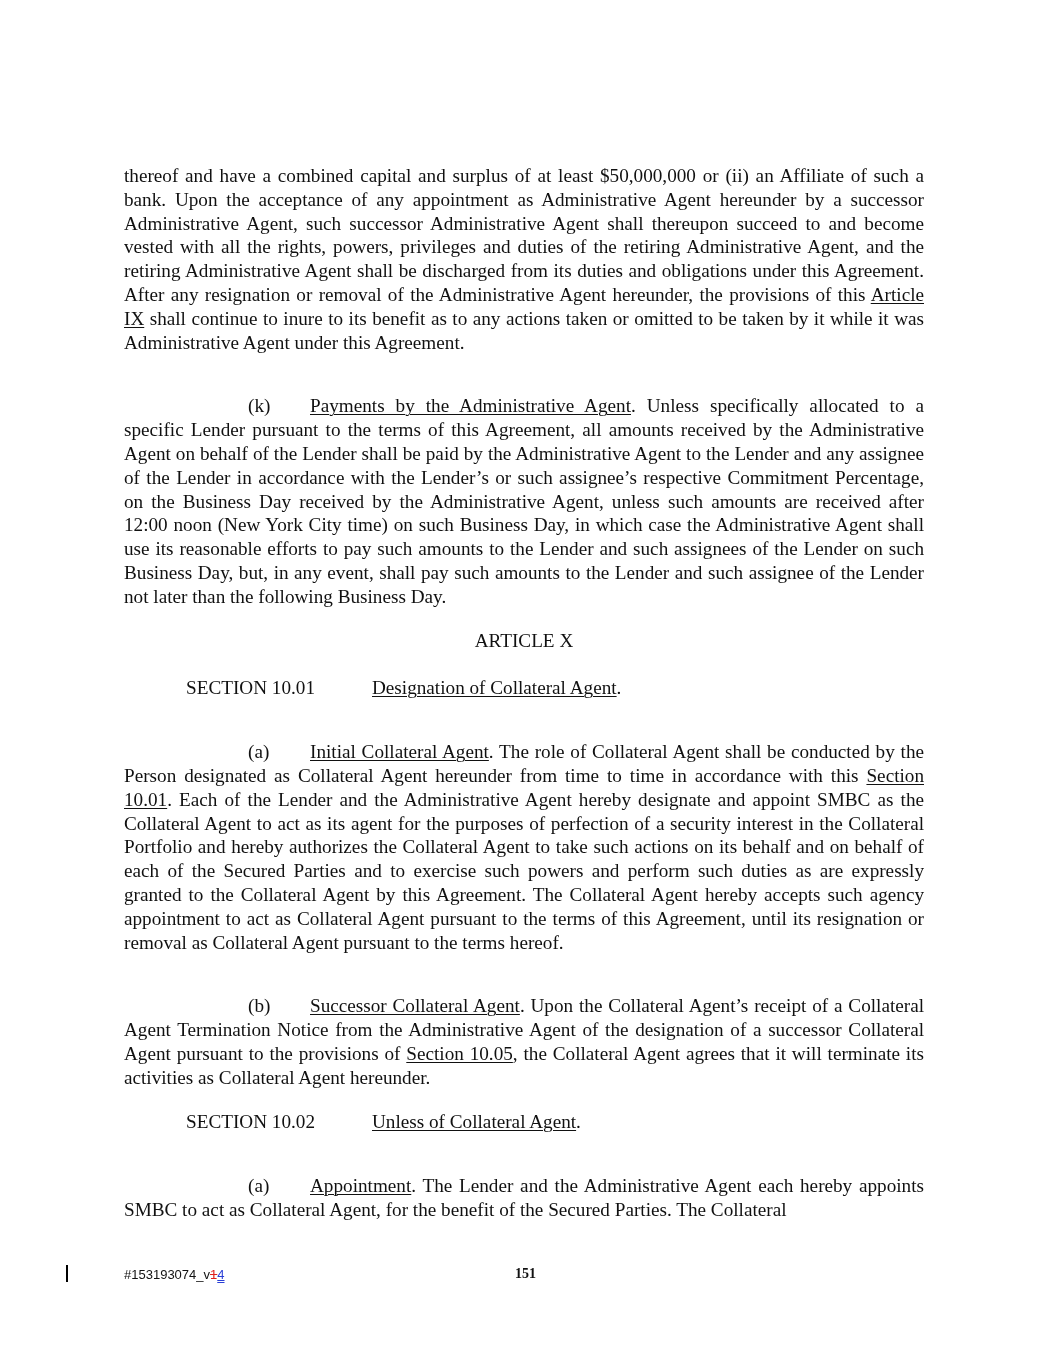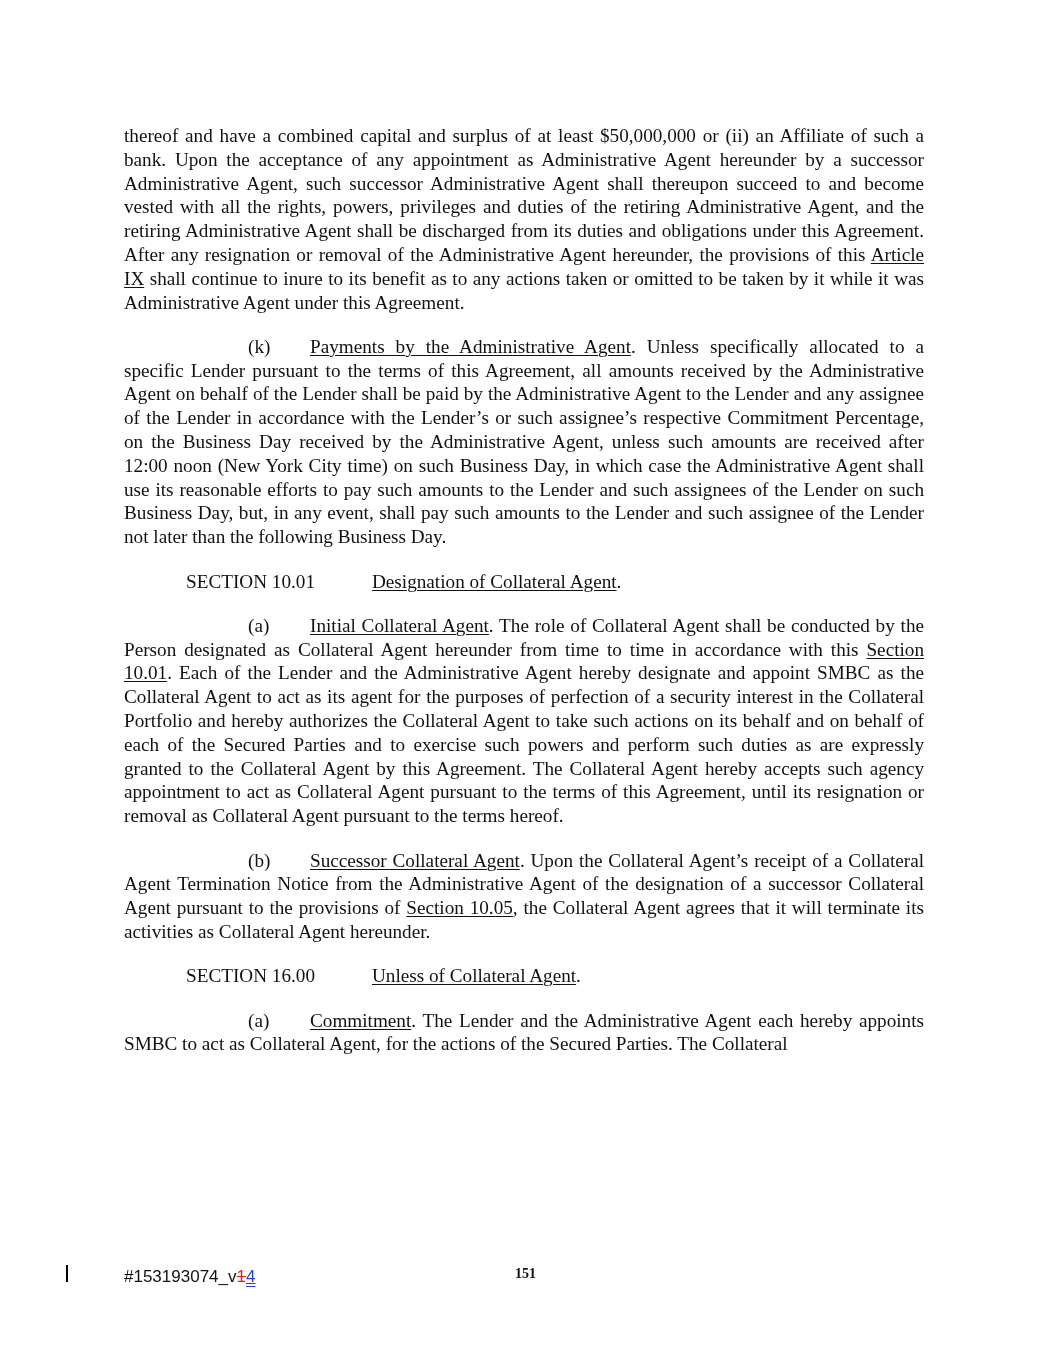--- a/index.html
+++ b/index.html
@@ -21,21 +21,21 @@
       top: 124px;
       width: 800px;
       font-size: 19.2px;
       line-height: 23.8px;
     }
     p {
       margin: 0;
       text-align: justify;
       text-align-last: left;
     }
-    .para { margin-bottom: 20.5px; }
+    .para { margin-bottom: 20.5px; margin-top: 40px; }
     .indent1 { text-indent: 124px; }
     .label { display: inline-block; width: 62px; text-indent: 0; }
     u { text-decoration: underline; text-underline-offset: 2px; text-decoration-thickness: 1px; }
     .center {
       text-align: center;
       text-align-last: center;
       margin-bottom: 23.5px;
     }
     .section-heading {
       padding-left: 62px;
@@ -56,21 +56,21 @@
       top: 0;
       width: 2px;
       height: 17px;
       background: #000000;
     }
     .docid {
       position: absolute;
       left: 124px;
       top: 2px;
       font-family: "Liberation Sans", "DejaVu Sans", sans-serif;
-      font-size: 17px;
+      font-size: 13px;
       color: #111111;
     }
     .docid .del {
       color: #e0201c;
       text-decoration: line-through;
     }
     .docid .ins {
       color: #2a3fd6;
       text-decoration: underline double;
     }
@@ -85,30 +85,31 @@
   </style>
 </head>
 <body>
 
 <div class="page">
 
   <p class="para"><span>thereof and have a combined capital and surplus of at least $50,000,000 or (ii) an Affiliate of such a bank.  Upon the acceptance of any appointment as Administrative Agent hereunder by a successor Administrative Agent, such successor Administrative Agent shall thereupon succeed to and become vested with all the rights, powers, privileges and duties of the retiring Administrative Agent, and the retiring Administrative Agent shall be discharged from its duties and obligations under this Agreement.  After any resignation or removal of the Administrative Agent hereunder, the provisions of this </span><u>Article IX</u><span> shall continue to inure to its benefit as to any actions taken or omitted to be taken by it while it was Administrative Agent under this Agreement.</span></p>
 
   <p class="para indent1"><span class="label">(k)</span><u>Payments by the Administrative Agent</u><span>.  Unless specifically allocated to a specific Lender pursuant to the terms of this Agreement, all amounts received by the Administrative Agent on behalf of the Lender shall be paid by the Administrative Agent to the Lender and any assignee of the Lender in accordance with the Lender’s or such assignee’s respective Commitment Percentage, on the Business Day received by the Administrative Agent, unless such amounts are received after 12:00 noon (New York City time) on such Business Day, in which case the Administrative Agent shall use its reasonable efforts to pay such amounts to the Lender and such assignees of the Lender on such Business Day, but, in any event, shall pay such amounts to the Lender and such assignee of the Lender not later than the following Business Day.</span></p>
 
+  <p class="center">ARTICLE X</p>
 
   <p class="section-heading"><span class="section-num">SECTION 10.01</span><u>Designation of Collateral Agent</u><span>.</span></p>
 
   <p class="para indent1"><span class="label">(a)</span><u>Initial Collateral Agent</u><span>.  The role of Collateral Agent shall be conducted by the Person designated as Collateral Agent hereunder from time to time in accordance with this </span><u>Section 10.01</u><span>.  Each of the Lender and the Administrative Agent hereby designate and appoint SMBC as the Collateral Agent to act as its agent for the purposes of perfection of a security interest in the Collateral Portfolio and hereby authorizes the Collateral Agent to take such actions on its behalf and on behalf of each of the Secured Parties and to exercise such powers and perform such duties as are expressly granted to the Collateral Agent by this Agreement.  The Collateral Agent hereby accepts such agency appointment to act as Collateral Agent pursuant to the terms of this Agreement, until its resignation or removal as Collateral Agent pursuant to the terms hereof.</span></p>
 
   <p class="para indent1"><span class="label">(b)</span><u>Successor Collateral Agent</u><span>.  Upon the Collateral Agent’s receipt of a Collateral Agent Termination Notice from the Administrative Agent of the designation of a successor Collateral Agent pursuant to the provisions of </span><u>Section 10.05</u><span>, the Collateral Agent agrees that it will terminate its activities as Collateral Agent hereunder.</span></p>
 
-  <p class="section-heading"><span class="section-num">SECTION 16.00</span><u>Unless of Collateral Agent</u><span>.</span></p>
+  <p class="section-heading"><span class="section-num">SECTION 10.02</span><u>Unless of Collateral Agent</u><span>.</span></p>
 
-  <p class="para indent1"><span class="label">(a)</span><u>Commitment</u><span>.  The Lender and the Administrative Agent each hereby appoints SMBC to act as Collateral Agent, for the actions of the Secured Parties.  The Collateral</span></p>
+  <p class="para indent1"><span class="label">(a)</span><u>Appointment</u><span>.  The Lender and the Administrative Agent each hereby appoints SMBC to act as Collateral Agent, for the benefit of the Secured Parties.  The Collateral</span></p>
 
 </div>
 
 <div class="footer">
   <div class="change-bar"></div>
   <div class="docid"><span>#153193074_v</span><span class="del">1</span><span class="ins">4</span></div>
   <div class="pagenum">151</div>
 </div>
 
 </body></html>

